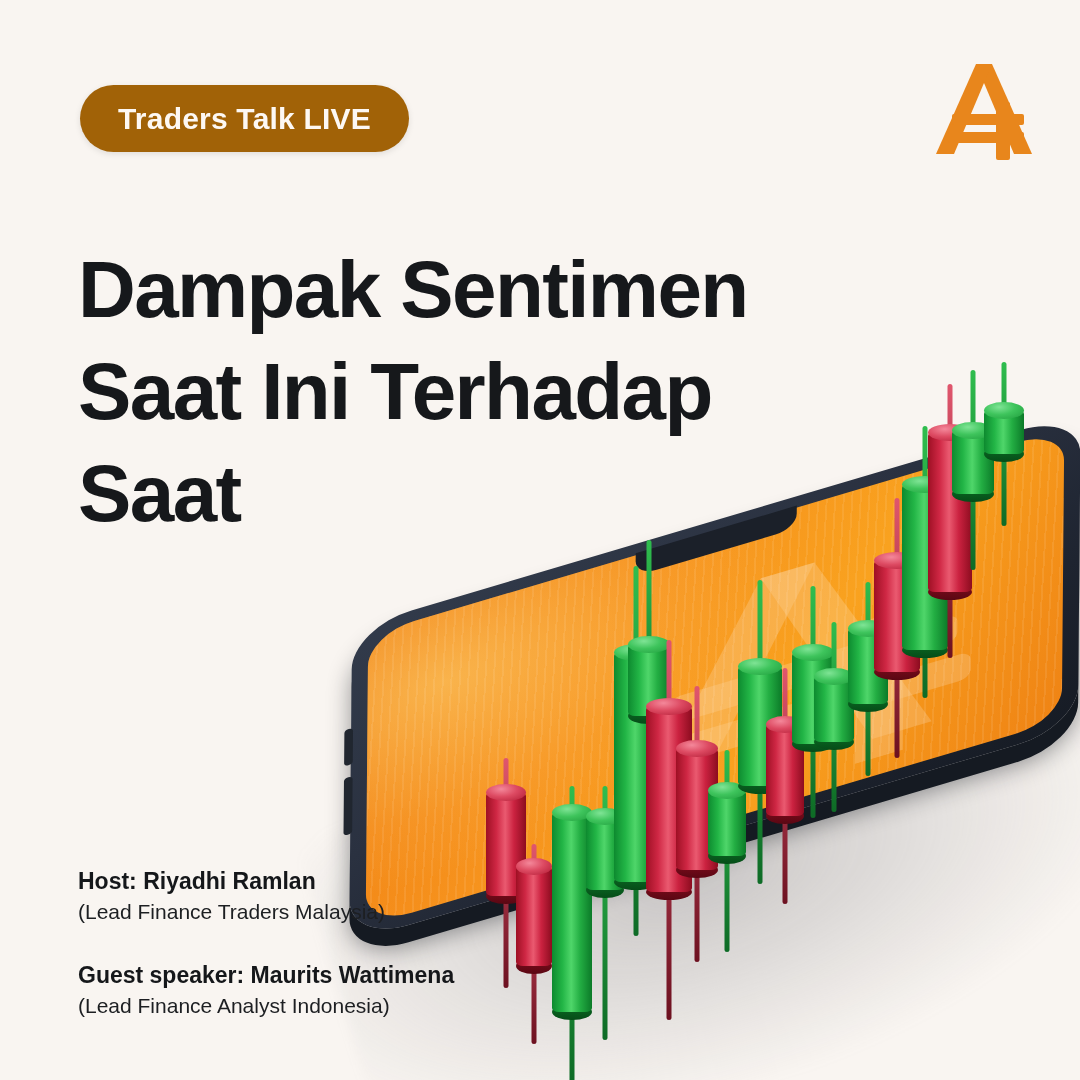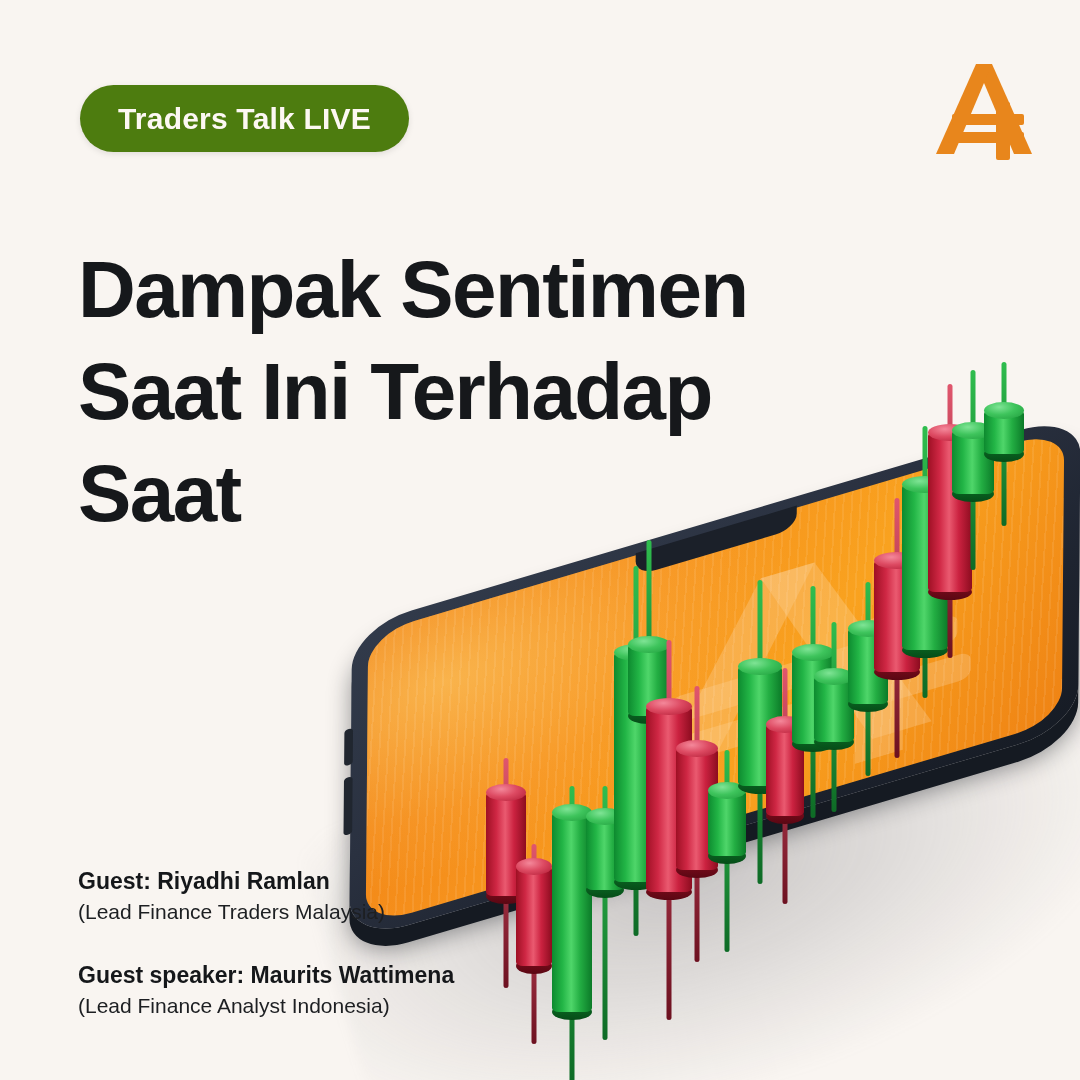--- a/index.html
+++ b/index.html
@@ -13,21 +13,21 @@
     position:relative;width:1080px;height:1080px;
     background:#f9f5f1;
     overflow:hidden;
   }
 
   
   #badge{
     position:absolute;left:80px;top:85px;
     height:67px;padding:0 38px;
     display:flex;align-items:center;justify-content:center;
-    background:#4d7c0f;
+    background:#a16207;
     border-radius:34px;
     box-shadow:0 2px 6px rgba(0,0,0,.10);
   }
   #badge-label{
     color:#fdf8f3;font-size:30px;font-weight:bold;
     letter-spacing:.2px;white-space:nowrap;
   }
 
   
   #logo{position:absolute;right:42px;top:58px;width:106px;height:102px;}
@@ -300,21 +300,21 @@
 
   <h1 id="headline">
     <span class="hl-line">Dampak Sentimen</span>
     <span class="hl-line">Saat Ini Terhadap</span>
     <span class="hl-line">Saat</span>
   </h1>
 
 
   <div id="speakers">
     <div class="sp-block">
-      <div class="sp-name">Guest: Riyadhi Ramlan</div>
+      <div class="sp-name">Host: Riyadhi Ramlan</div>
       <div class="sp-role">(Lead Finance Traders Malaysia)</div>
     </div>
     <div class="sp-block">
       <div class="sp-name">Guest speaker: Maurits Wattimena</div>
       <div class="sp-role">(Lead Finance Analyst Indonesia)</div>
     </div>
   </div>
 
 </div>
 

